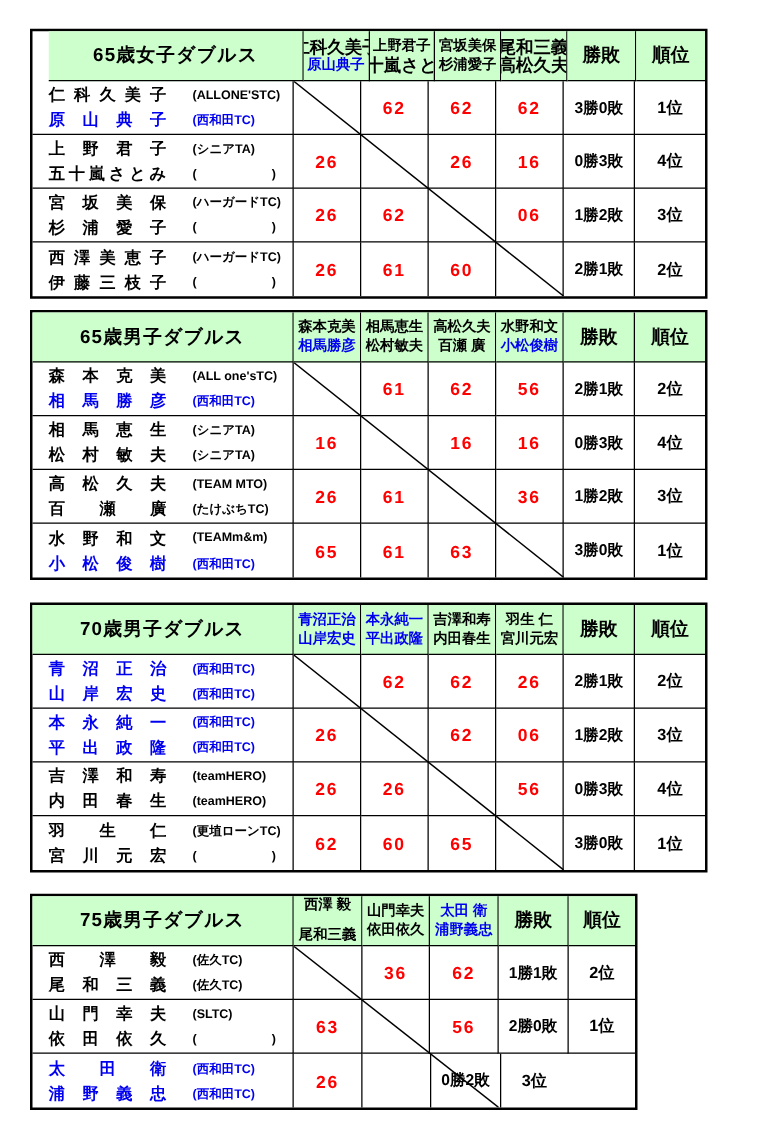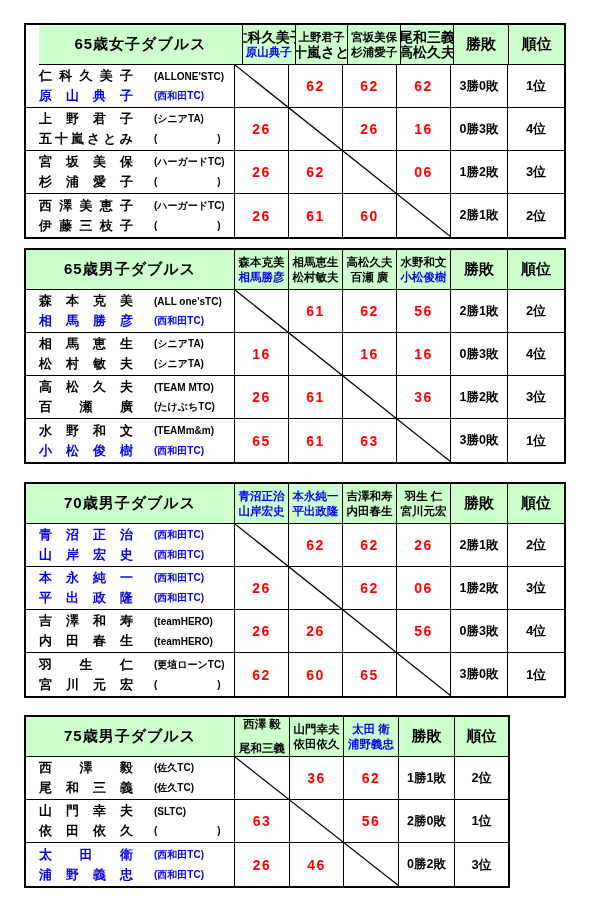--- a/index.html
+++ b/index.html
@@ -539,21 +539,20 @@
             <div class="pname blue" title="浦野義忠">
               <span>浦</span>
               <span>野</span>
               <span>義</span>
               <span>忠</span>
             </div>
             <span class="club blue">(西和田TC)</span>
           </div>
         </div>
         <div class="cell score" style="width: 55px;">26</div>
-        <div class="cell score" style="width: 54px;">46</div>
         <div class="cell score" style="width: 55px;"></div>
         <div class="cell wl" style="width: 56px;">0勝2敗</div>
         <div class="cell rank" style="width: 53px;">3位</div>
       </div>
       <svg class="diag" width="164" height="129" style="left: 209px; top: 40px;">
         <line x1="0" y1="0" x2="164" y2="129" stroke="#000000" stroke-width="1.2"></line>
       </svg>
     </section>
 </div>
 

